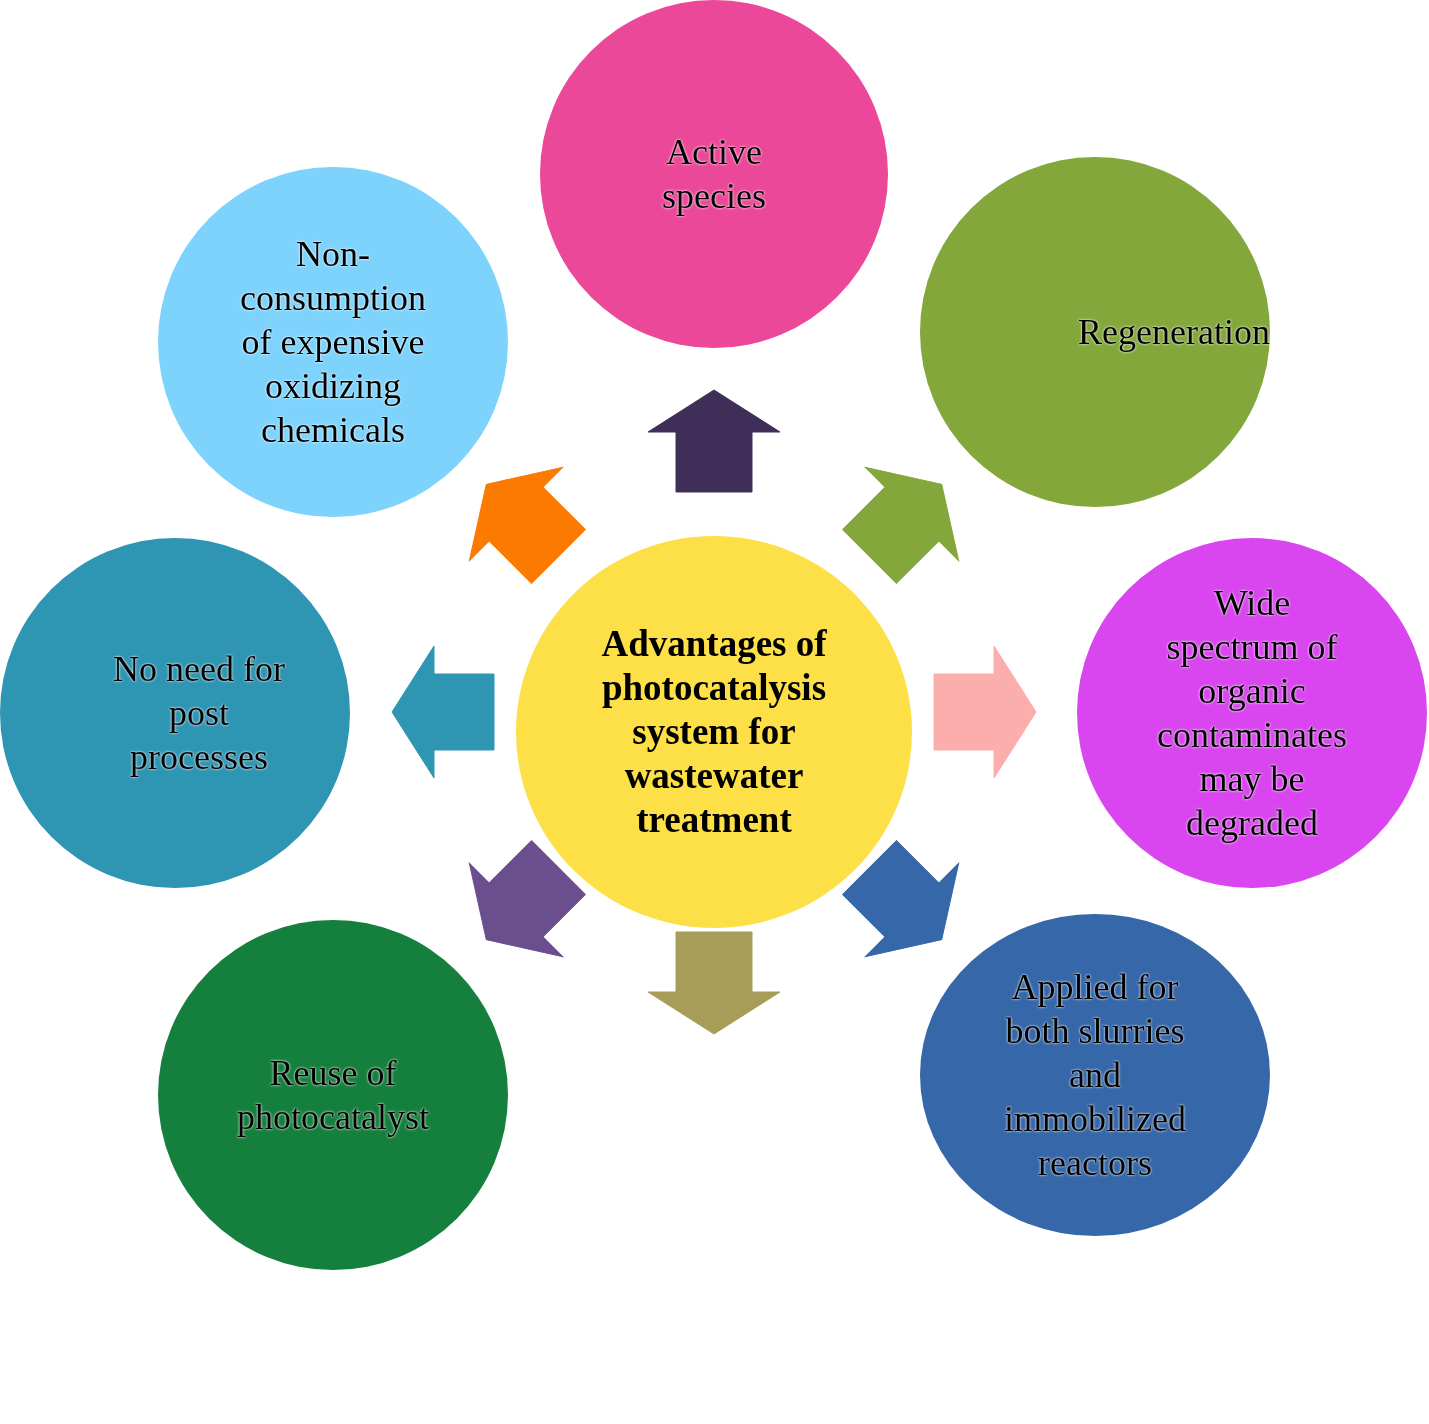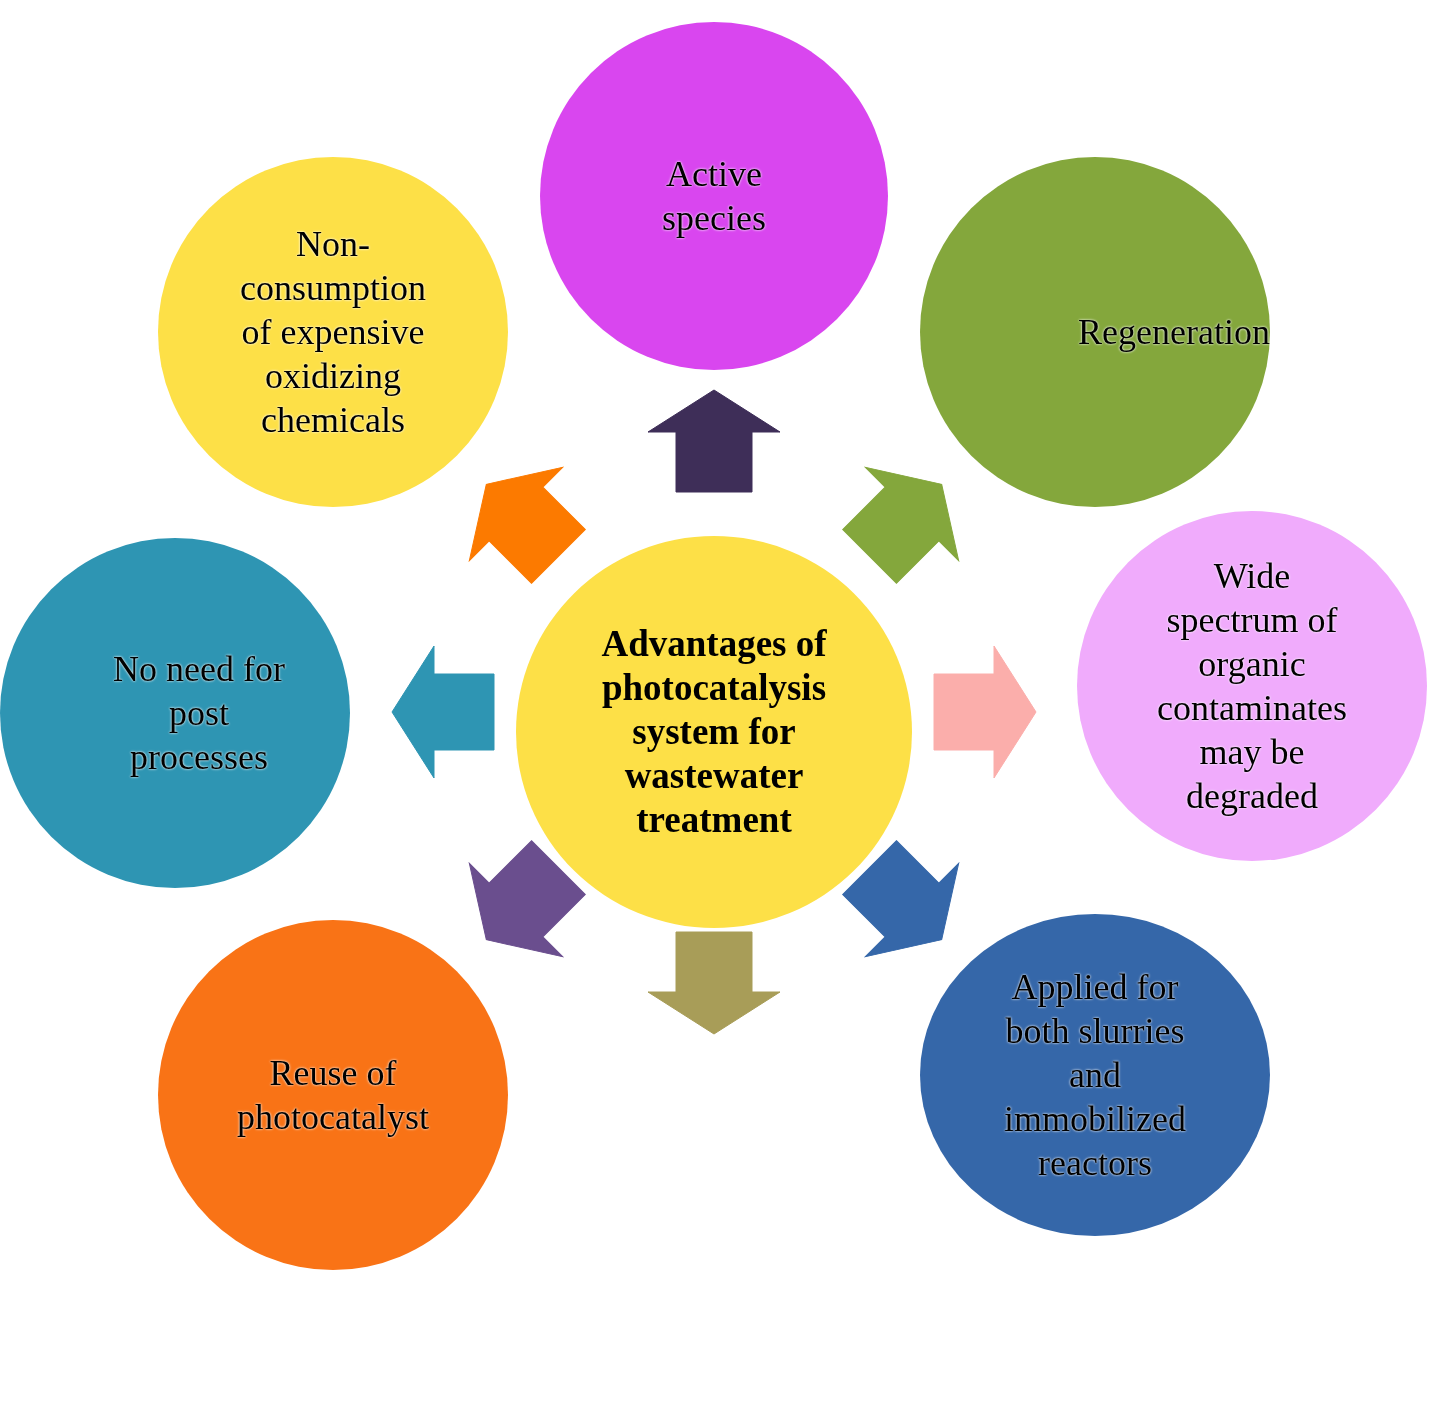--- a/index.html
+++ b/index.html
@@ -45,51 +45,51 @@
   </svg>
 
   <div class="node center" style="left: 516px; top: 536px; width: 396px; height: 392px; background: #fde047;">
     <span class="label">Advantages of
 photocatalysis
 system for
 wastewater
 treatment</span>
   </div>
 
-  <div class="node" style="left: 540px; top: 0px; width: 348px; height: 348px; background: #d946ef; margin-top: 22px;">
+  <div class="node" style="left: 540px; top: 0px; width: 348px; height: 348px; background: #ec4899;">
     <span class="label">Active
 species</span>
   </div>
   <div class="node" style="left: 920px; top: 157px; width: 350px; height: 350px; background: rgb(132, 167, 60); justify-content: flex-end;">
     <span class="label">Regeneration</span>
   </div>
-  <div class="node" style="left: 1077px; top: 511px; width: 350px; height: 350px; background: #f0abfc;">
+  <div class="node" style="left: 1077px; top: 538px; width: 350px; height: 350px; background: #d946ef;">
     <span class="label">Wide
 spectrum  of
 organic
 contaminates
 may be
 degraded</span>
   </div>
   <div class="node" style="left: 920px; top: 914px; width: 350px; height: 322px; border-radius: 50%; background: rgb(53, 103, 169);">
     <span class="label">Applied for
 both slurries
 and
 immobilized
 reactors</span>
   </div>
-  <div class="node" style="left: 158px; top: 920px; width: 350px; height: 350px; background: #f97316; align-items: center;">
+  <div class="node" style="left: 158px; top: 920px; width: 350px; height: 350px; background: #15803d; align-items: center;">
     <span class="label">Reuse of
 photocatalyst</span>
   </div>
   <div class="node" style="left: 0px; top: 538px; width: 350px; height: 350px; background: rgb(46, 149, 179); padding-left: 48px;">
     <span class="label">No need for
 post
 processes</span>
   </div>
-  <div class="node" style="left: 158px; top: 157px; width: 350px; height: 350px; background: #fde047; align-items: center;">
+  <div class="node" style="left: 158px; top: 167px; width: 350px; height: 350px; background: #7dd3fc; align-items: center;">
     <span class="label">Non-
 consumption
 of expensive
 oxidizing
 chemicals</span>
   </div>
 </div>
 
 </body></html>

